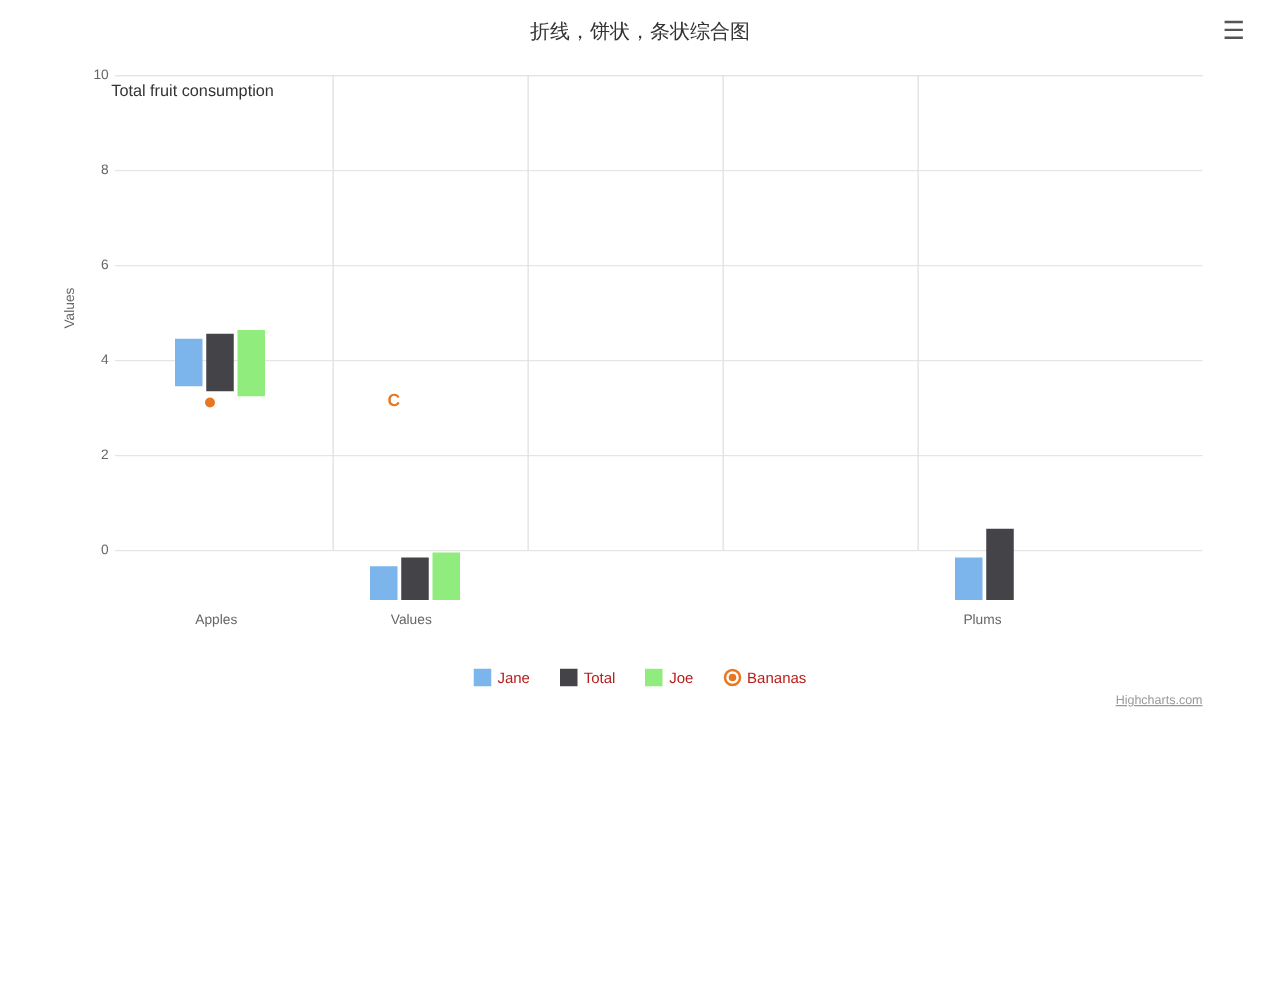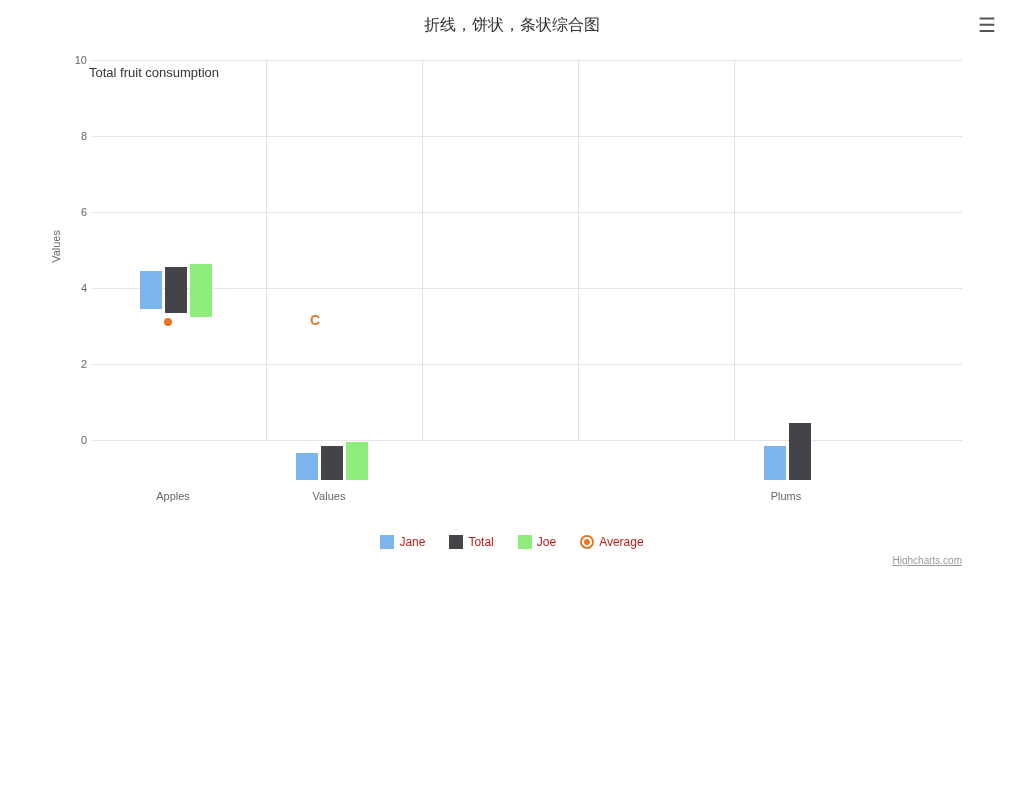--- a/index.html
+++ b/index.html
@@ -299,21 +299,21 @@
       <div class="legend-item">
         <div class="legend-box" style="background:#434348;"></div>
         <span>Total</span>
       </div>
       <div class="legend-item">
         <div class="legend-box" style="background:#90ed7d;"></div>
         <span>Joe</span>
       </div>
       <div class="legend-item">
         <div class="legend-circle"></div>
-        <span>Average</span>
+        <span>Bananas</span>
       </div>
     </div>
 
     <div class="credit" style="margin-top: 6px; text-decoration: underline;">Highcharts.com</div>
 
   </div>
 
 </div>
 
 </body></html>

